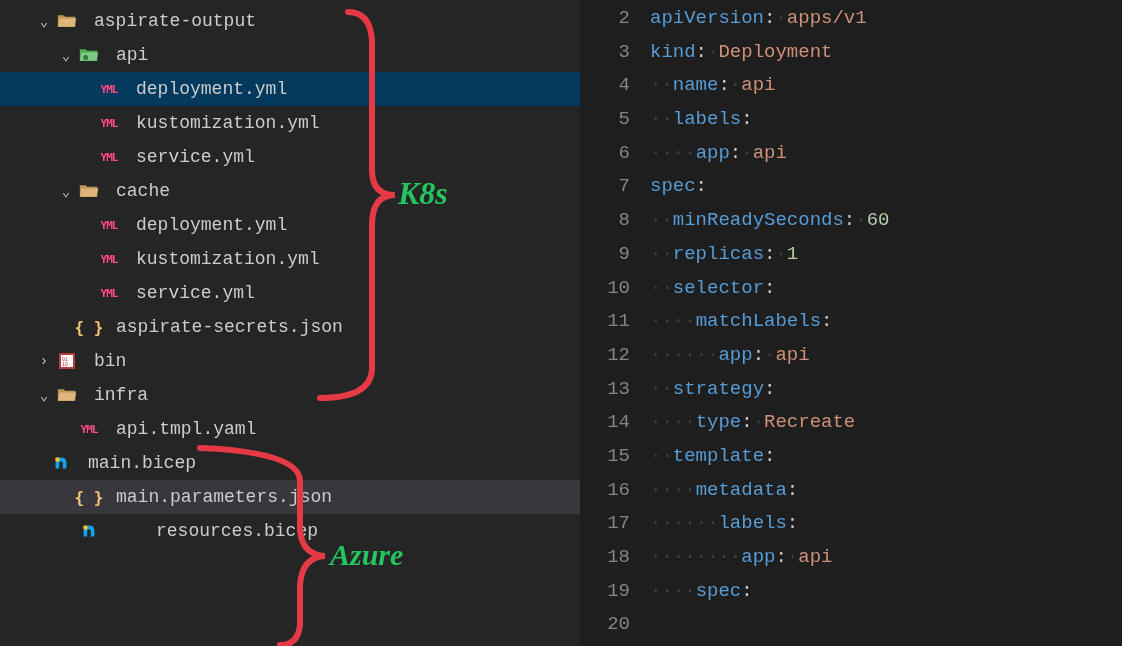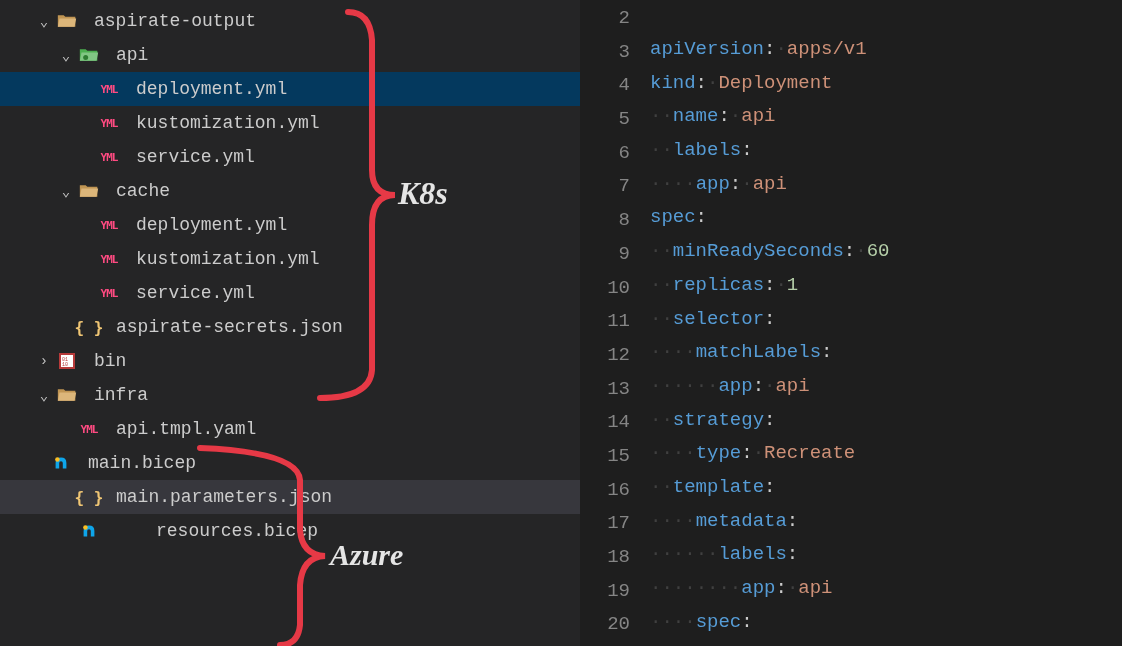--- a/index.html
+++ b/index.html
@@ -71,42 +71,42 @@
       padding-top: 2px;
     }
     .gutter {
       width: 70px;
       text-align: right;
       color: #858585;
       padding-right: 20px;
       user-select: none;
     }
     .gutter-line { height: 33.7px; line-height: 33.7px; }
-    .code { flex: 1; margin-top: 31px; }
+    .code { flex: 1; }
     .code-line { height: 33.7px; line-height: 33.7px; white-space: pre; }
     
     .tok-key { color: #569cd6; }
     .tok-value { color: #ce9178; }
     .tok-number { color: #b5cea8; }
     .tok-punct { color: #cccccc; }
     .tok-indent { color: #404040; }
     
     .annotation-svg {
       position: absolute;
       top: 0;
       left: 0;
       width: 580px;
       height: 646px;
       pointer-events: none;
     }
     .handwritten {
       position: absolute;
       font-family: 'Comic Sans MS', cursive;
       font-size: 32px;
-      color: #e5e5e5;
+      color: #22c55e;
       font-weight: bold;
       pointer-events: none;
       font-style: italic;
       text-align: right;
     }
   </style>
 </head>
 <body>
 
 <div class="sidebar">

